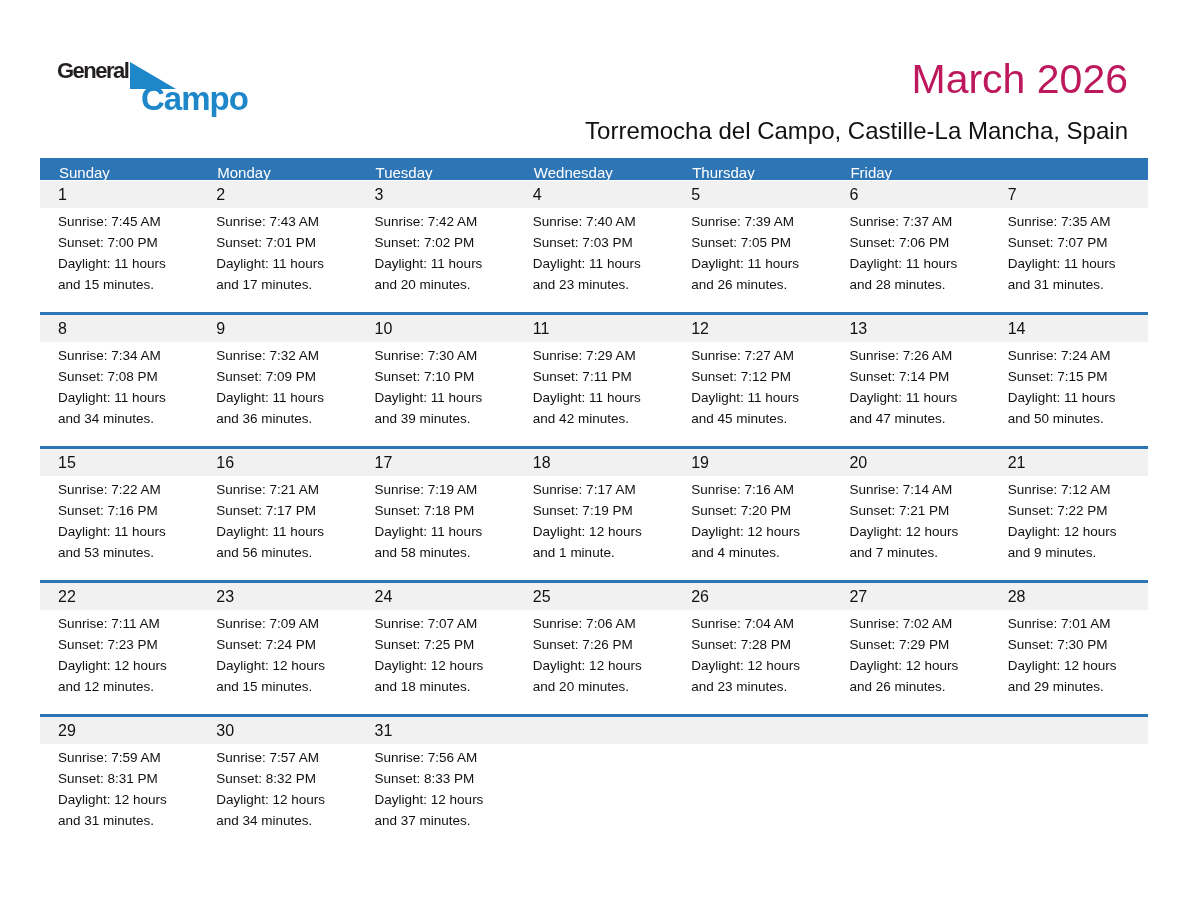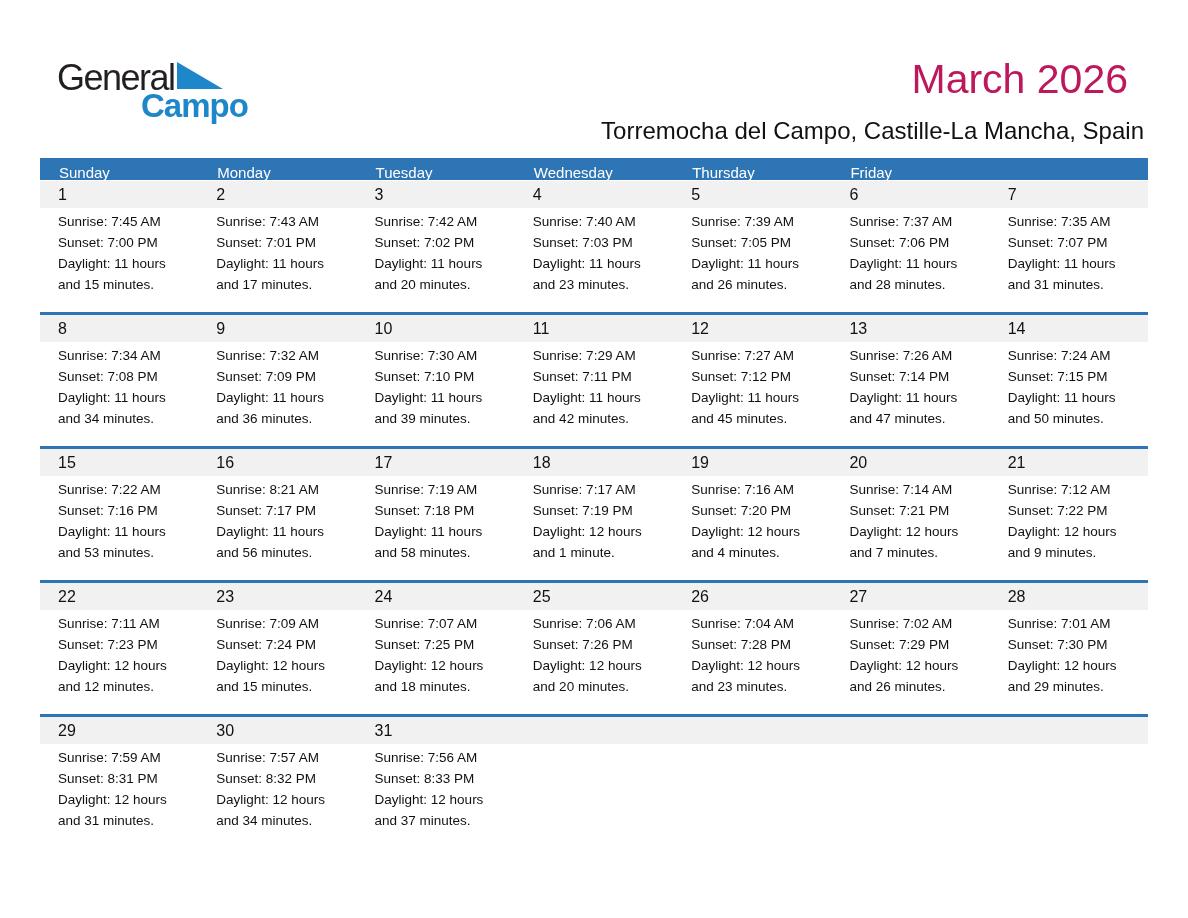--- a/index.html
+++ b/index.html
@@ -10,27 +10,27 @@
   }
   *{margin:0;padding:0;box-sizing:border-box;}
   html,body{background:#ffffff;}
   .page{
     position:relative;width:1188px;height:918px;background:#ffffff;
     font-family:"Liberation Sans",sans-serif;color:var(--text-black);overflow:hidden;
   }
   
   .logo{position:absolute;left:57px;top:60px;}
   .logo-row{display:flex;align-items:flex-start;}
-  .logo-general{font-size:36px;font-weight:400;letter-spacing:-1.5px;color:#231F20;line-height:1;}
+  .logo-general{font-size:22px;font-weight:700;letter-spacing:-1.5px;color:#231F20;line-height:1;}
   .logo-tri{margin-left:2px;margin-top:2px;}
   .logo-tri svg{display:block;}
   .logo-blue{font-size:33px;font-weight:600;letter-spacing:-1px;color:var(--logo-blue);line-height:1;margin-top:-7px;margin-left:84px;}
   
   .title{position:absolute;top:56px;right:60px;font-size:41px;font-weight:400;color:#be185d;}
-  .subtitle{position:absolute;top:117px;right:44px;font-size:24px;font-weight:400;color:#111;}
+  .subtitle{position:absolute;top:117px;right:60px;font-size:24px;font-weight:400;color:#111;}
   
   .calendar{position:absolute;left:40px;top:158px;width:1108px;}
   .wh-row{display:grid;grid-template-columns:repeat(7,1fr);background:var(--header-blue);height:22px;}
   .wd-cell{color:#fff;font-size:15px;line-height:30px;padding-left:19px;font-weight:400;}
   .week{border-top:3px solid var(--header-blue);}
   .week.first{border-top:none;margin-top:1px;}
   .numrow{display:grid;grid-template-columns:repeat(7,1fr);background:var(--band-gray);height:27px;}
   .numcell{font-size:16px;line-height:27px;padding-left:18px;color:#111;}
   .detrow{display:grid;grid-template-columns:repeat(7,1fr);height:104px;}
   .detcell{padding:3px 4px 4px 18px;}
@@ -187,21 +187,21 @@
             <div class="numcell">21</div>
           </div>
           <div class="detrow">
             <div class="detcell">
               <div class="dline">Sunrise: 7:22 AM</div>
               <div class="dline">Sunset: 7:16 PM</div>
               <div class="dline">Daylight: 11 hours</div>
               <div class="dline">and 53 minutes.</div>
             </div>
             <div class="detcell">
-              <div class="dline">Sunrise: 8:21 AM</div>
+              <div class="dline">Sunrise: 7:21 AM</div>
               <div class="dline">Sunset: 7:17 PM</div>
               <div class="dline">Daylight: 11 hours</div>
               <div class="dline">and 56 minutes.</div>
             </div>
             <div class="detcell">
               <div class="dline">Sunrise: 7:19 AM</div>
               <div class="dline">Sunset: 7:18 PM</div>
               <div class="dline">Daylight: 11 hours</div>
               <div class="dline">and 58 minutes.</div>
             </div>

